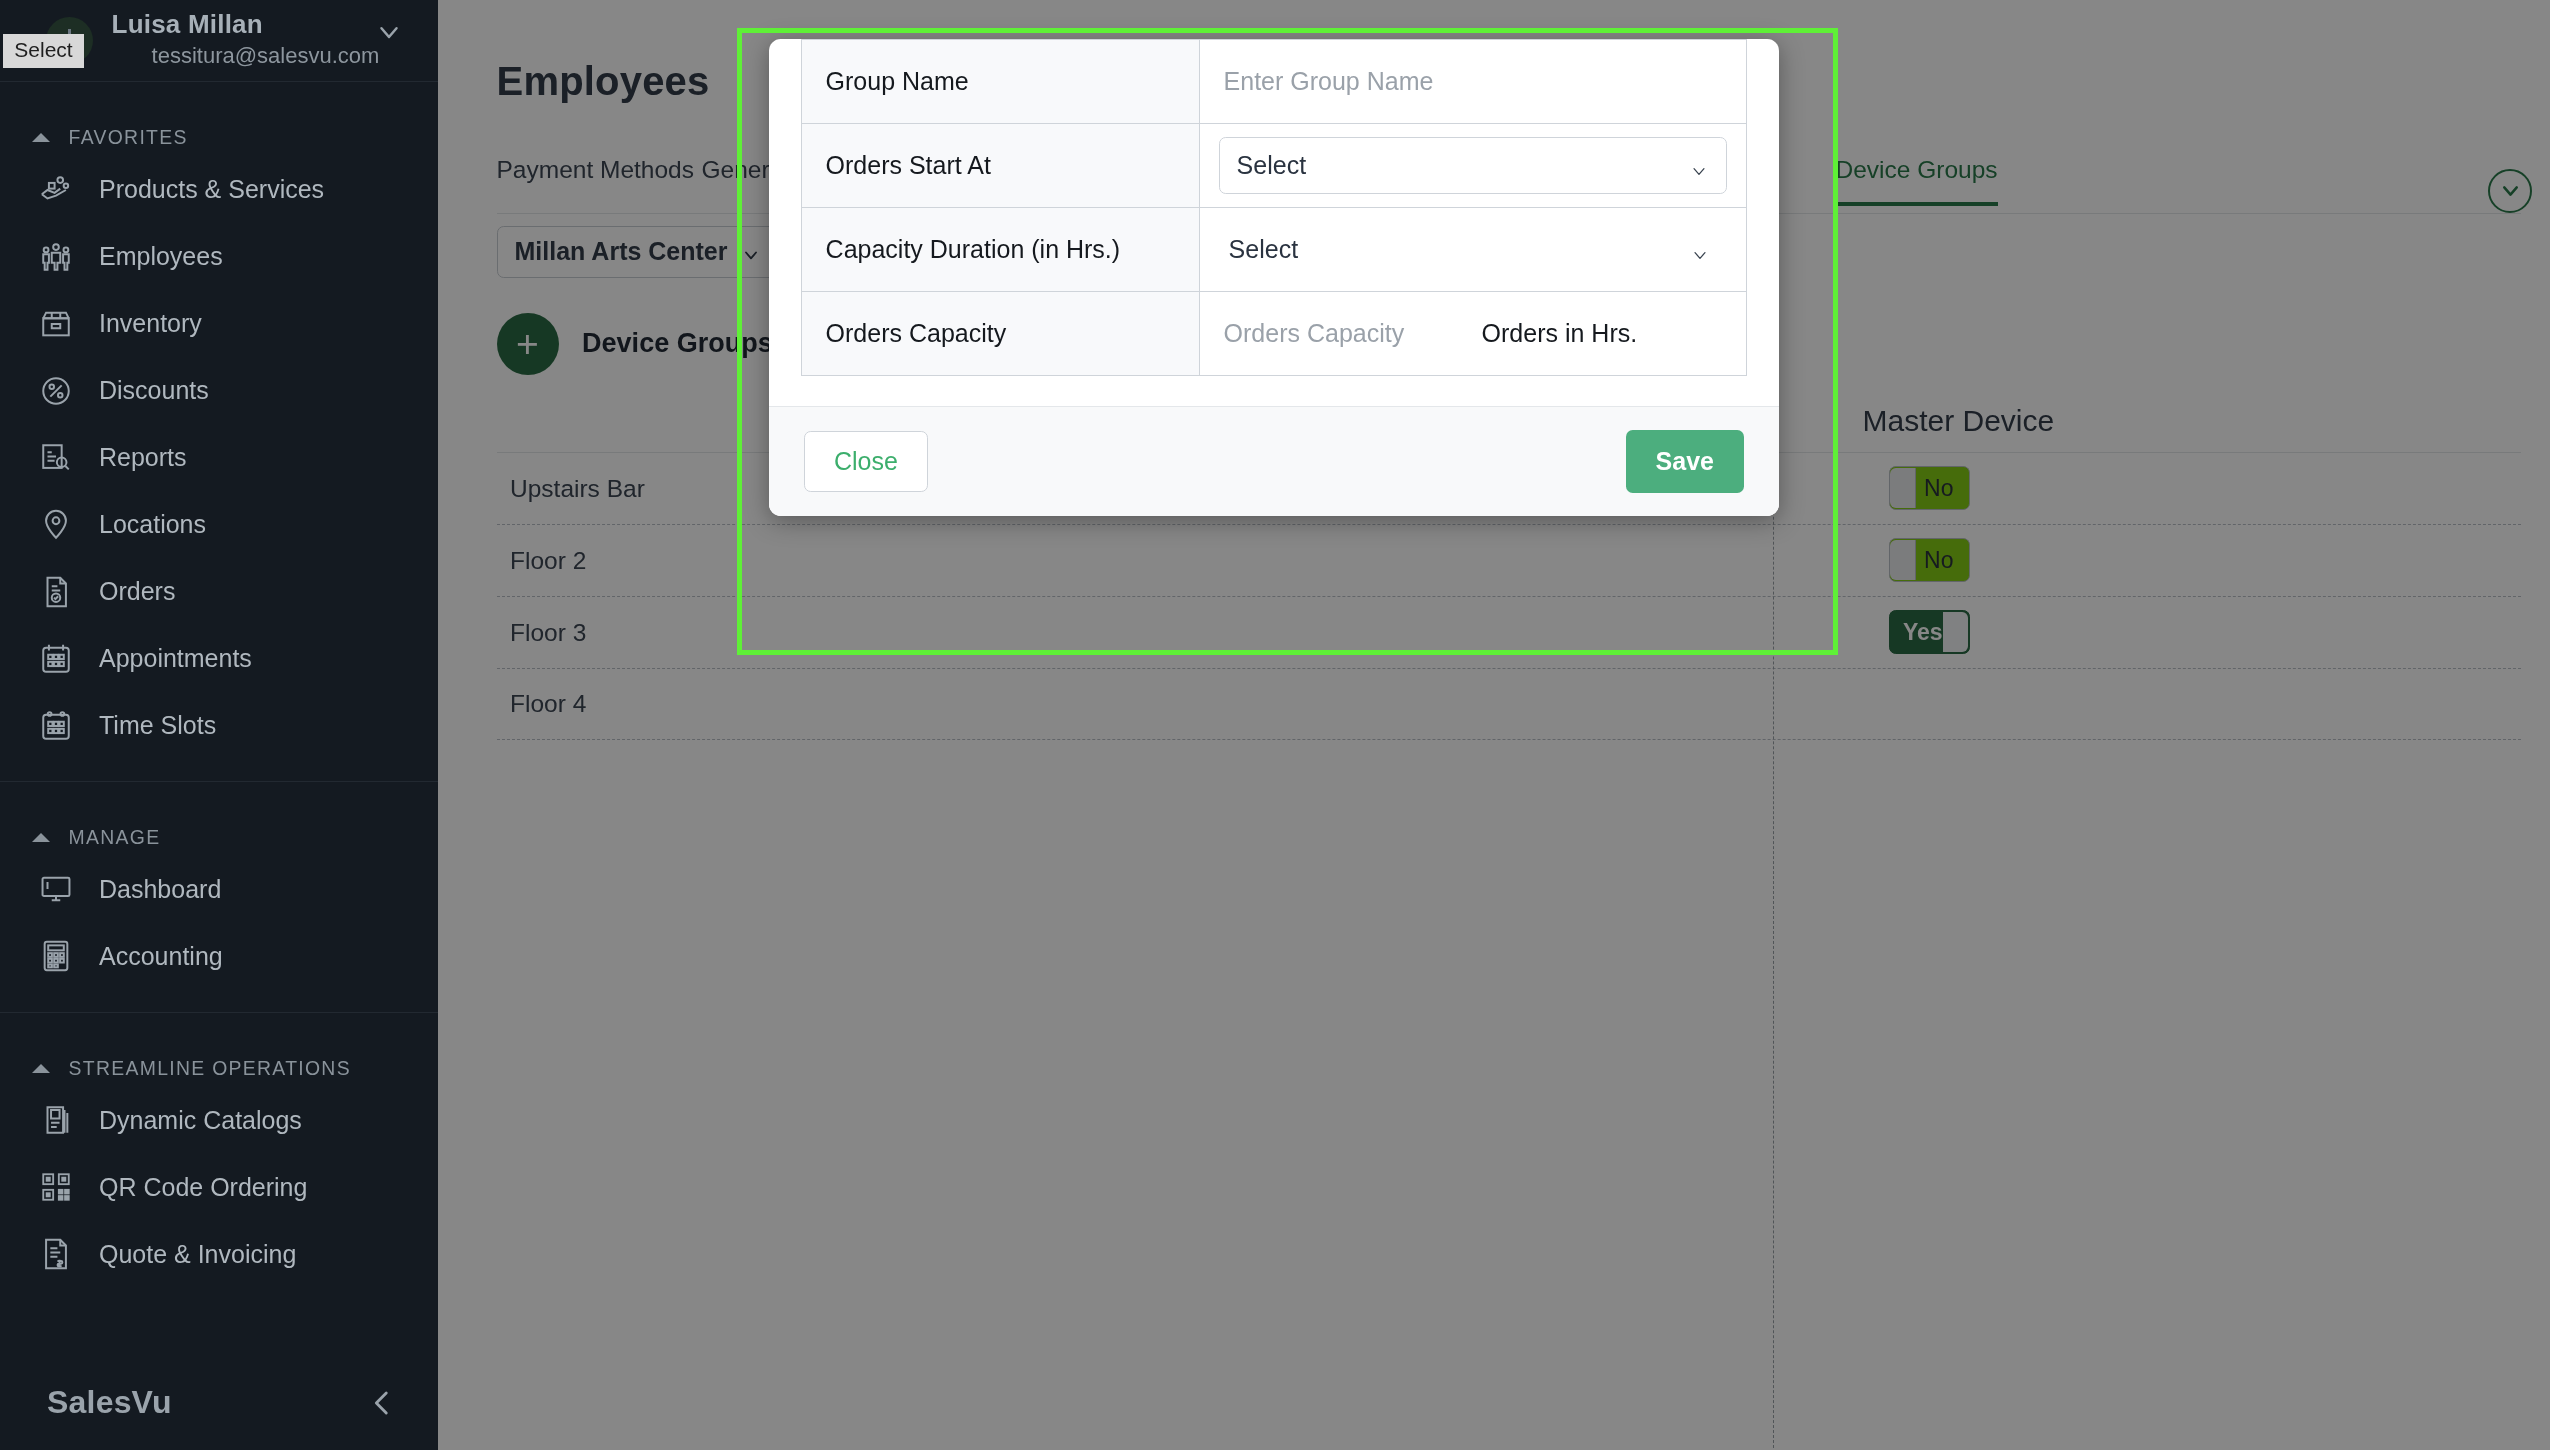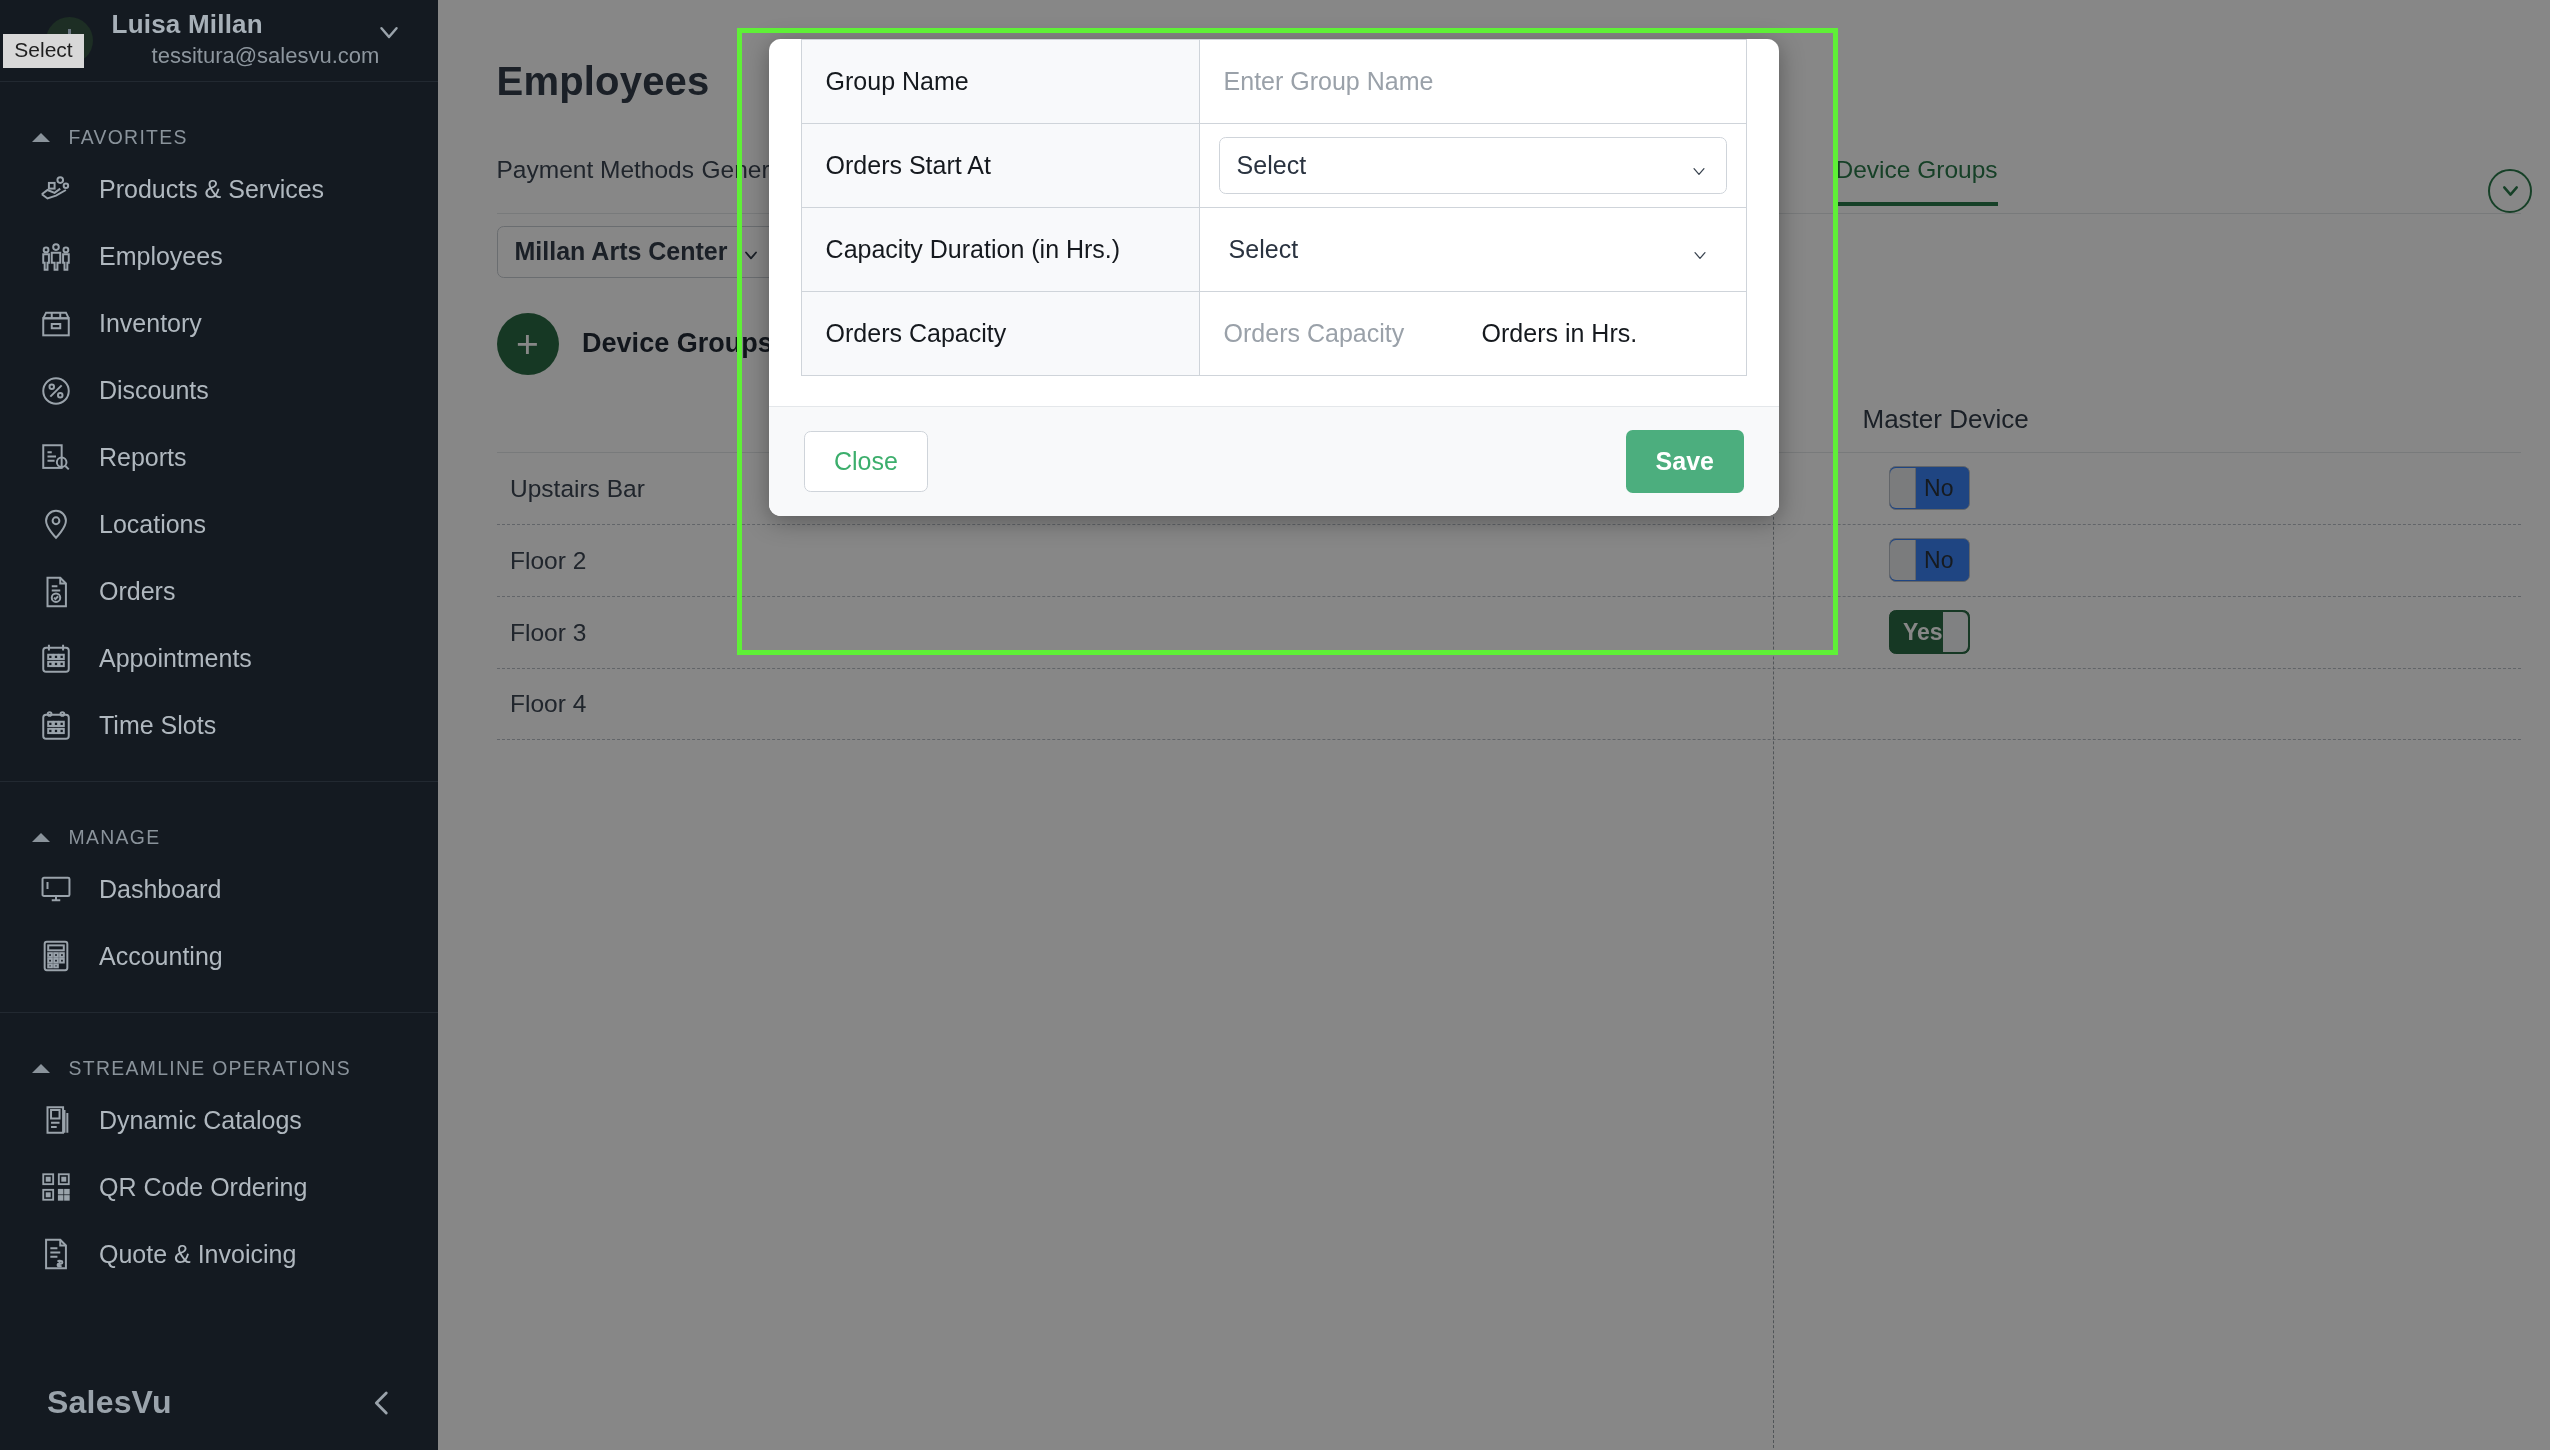--- a/index.html
+++ b/index.html
@@ -268,21 +268,21 @@
   .table-head {
     position: absolute;
     left: 13.5px; top: 367px;
     width: 2024px;
     height: 67px;
     border-bottom: 0.8px solid #e3e6e9;
   }
   .th {
     position: absolute;
     top: 18.6px;
-    font-size: 26px;
+    font-size: 30px;
     color: #333d4a;
   }
 
   .trow {
     position: absolute;
     left: 13.5px;
     width: 2024px;
     height: 72px;
     border-bottom: 0.8px dashed #b9bfc6;
   }
@@ -296,21 +296,21 @@
     position: absolute;
     top: 13.5px;
     width: 81px; height: 44px;
     border-radius: 6.7px;
     border: 0.8px solid #b9bfc6;
     display: flex;
     align-items: center;
     font-size: 23px;
   }
   .toggle.off {
-    background: #3b82f6;
+    background: #84cc16;
     color: #2b333d;
     justify-content: flex-end;
     padding-right: 15px;
     text-align: center;
   }
   .toggle.off::before {
     content: "";
     position: absolute;
     left: 0.8px; top: 0.8px;
     width: 25px; height: 40px;

